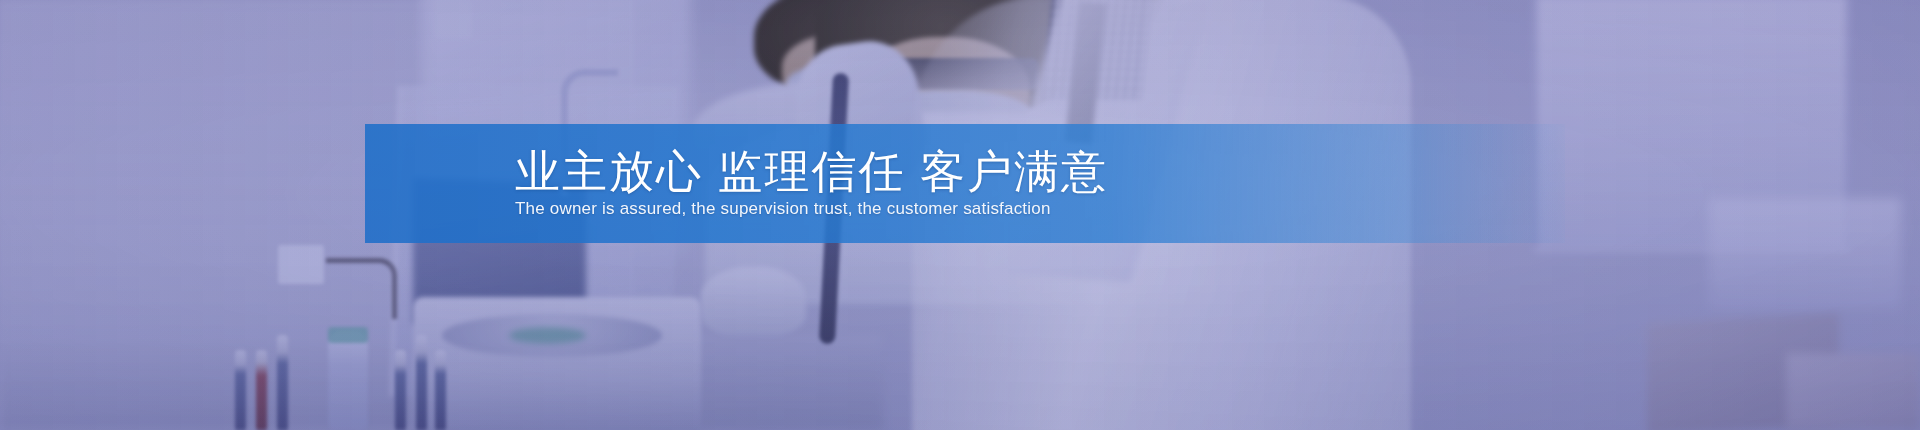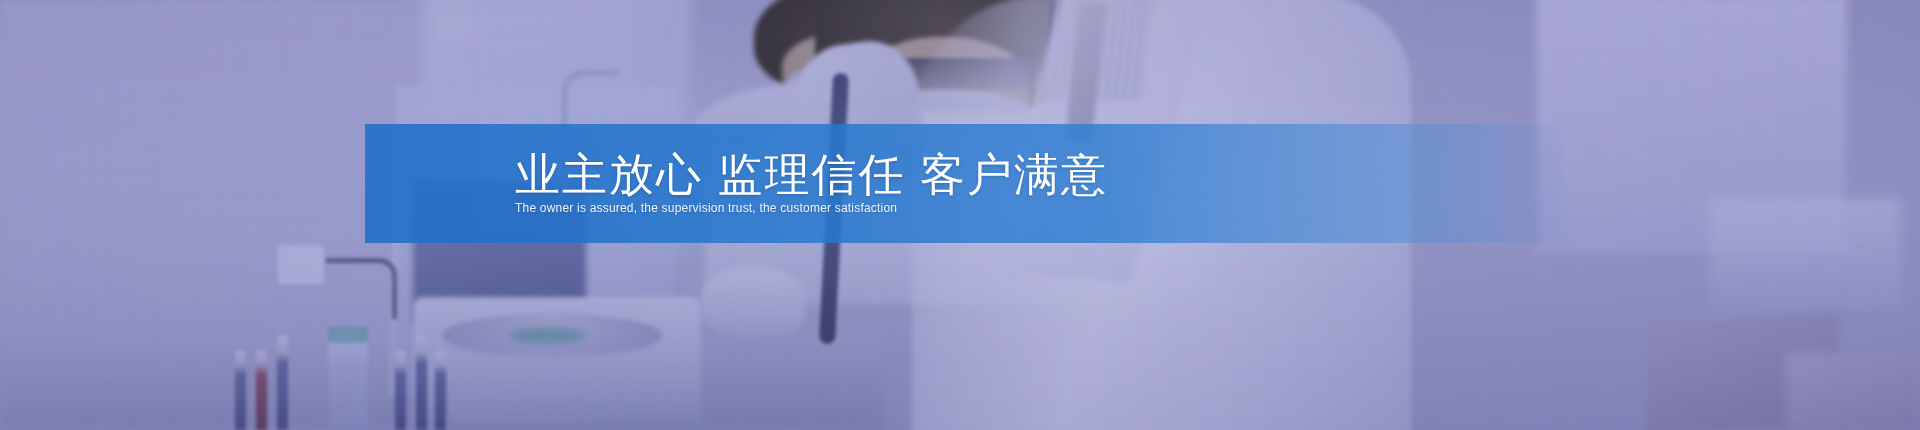--- a/index.html
+++ b/index.html
@@ -409,21 +409,21 @@
     font-size: 45px;
     line-height: 1.08;
     letter-spacing: 2px;
     font-weight: 400;
     white-space: nowrap;
     text-shadow: 0 1px 3px rgba(18,60,120,.35);
     margin: 0 0 2px 0;
   }
   .subline {
     color: #f2f6fc;
-    font-size: 12px;
+    font-size: 17px;
     line-height: 1.25;
     letter-spacing: .2px;
     font-weight: 400;
     white-space: nowrap;
     margin: 0;
     text-shadow: 0 1px 2px rgba(18,60,120,.35);
   }
 </style>
 </head>
 <body>

